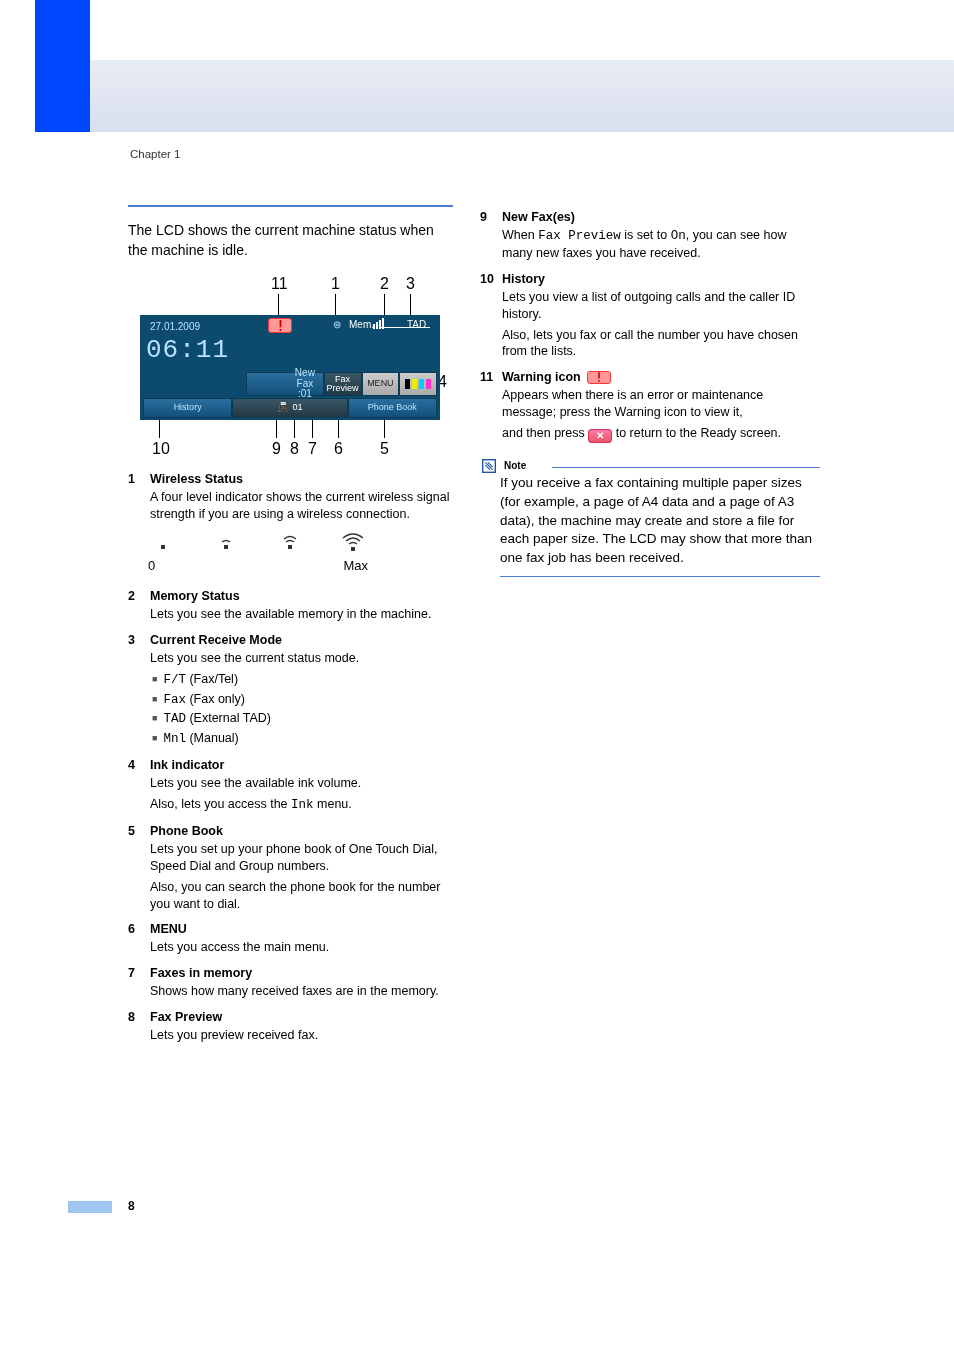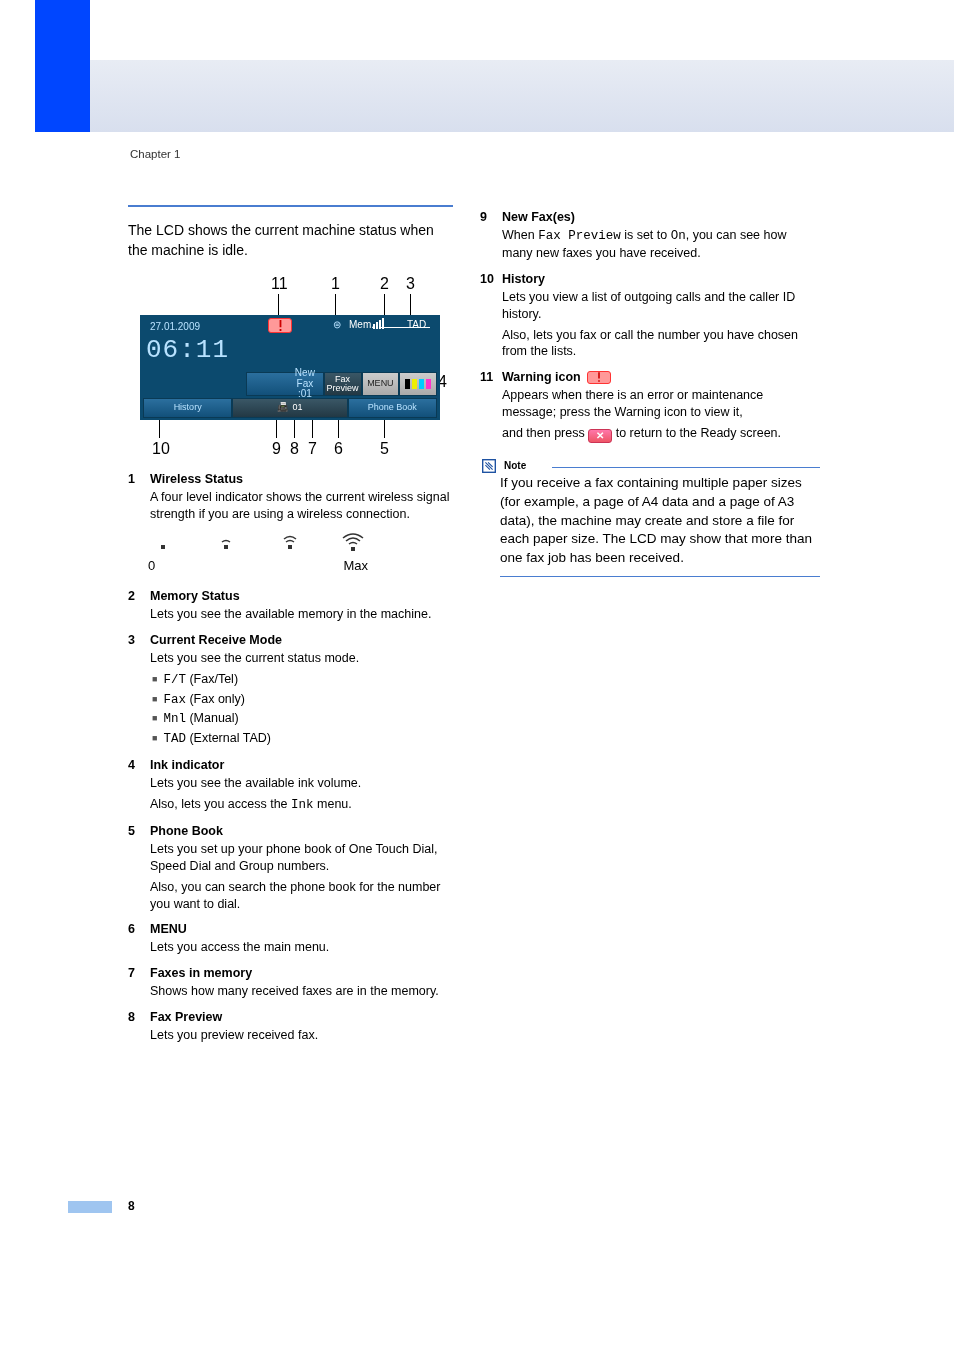--- a/index.html
+++ b/index.html
@@ -326,22 +326,22 @@
   </div>
 
   <div class="def-item">
     <div class="def-num">3</div>
     <div class="def-title">Current Receive Mode</div>
     <div class="def-body">
       <p>Lets you see the current status mode.</p>
       <ul class="bul-list">
         <li><code class="mono">F/T</code><span> (Fax/Tel)</span></li>
         <li><code class="mono">Fax</code><span> (Fax only)</span></li>
+        <li><code class="mono">TAD</code><span> (External TAD)</span></li>
         <li><code class="mono">Mnl</code><span> (Manual)</span></li>
-        <li><code class="mono">TAD</code><span> (External TAD)</span></li>
       </ul>
     </div>
   </div>
 
   <div class="def-item">
     <div class="def-num">4</div>
     <div class="def-title">Ink indicator</div>
     <div class="def-body">
       <p>Lets you see the available ink volume.</p>
       <p><span>Also, lets you access the </span><code class="mono">Ink</code><span> menu.</span></p>

